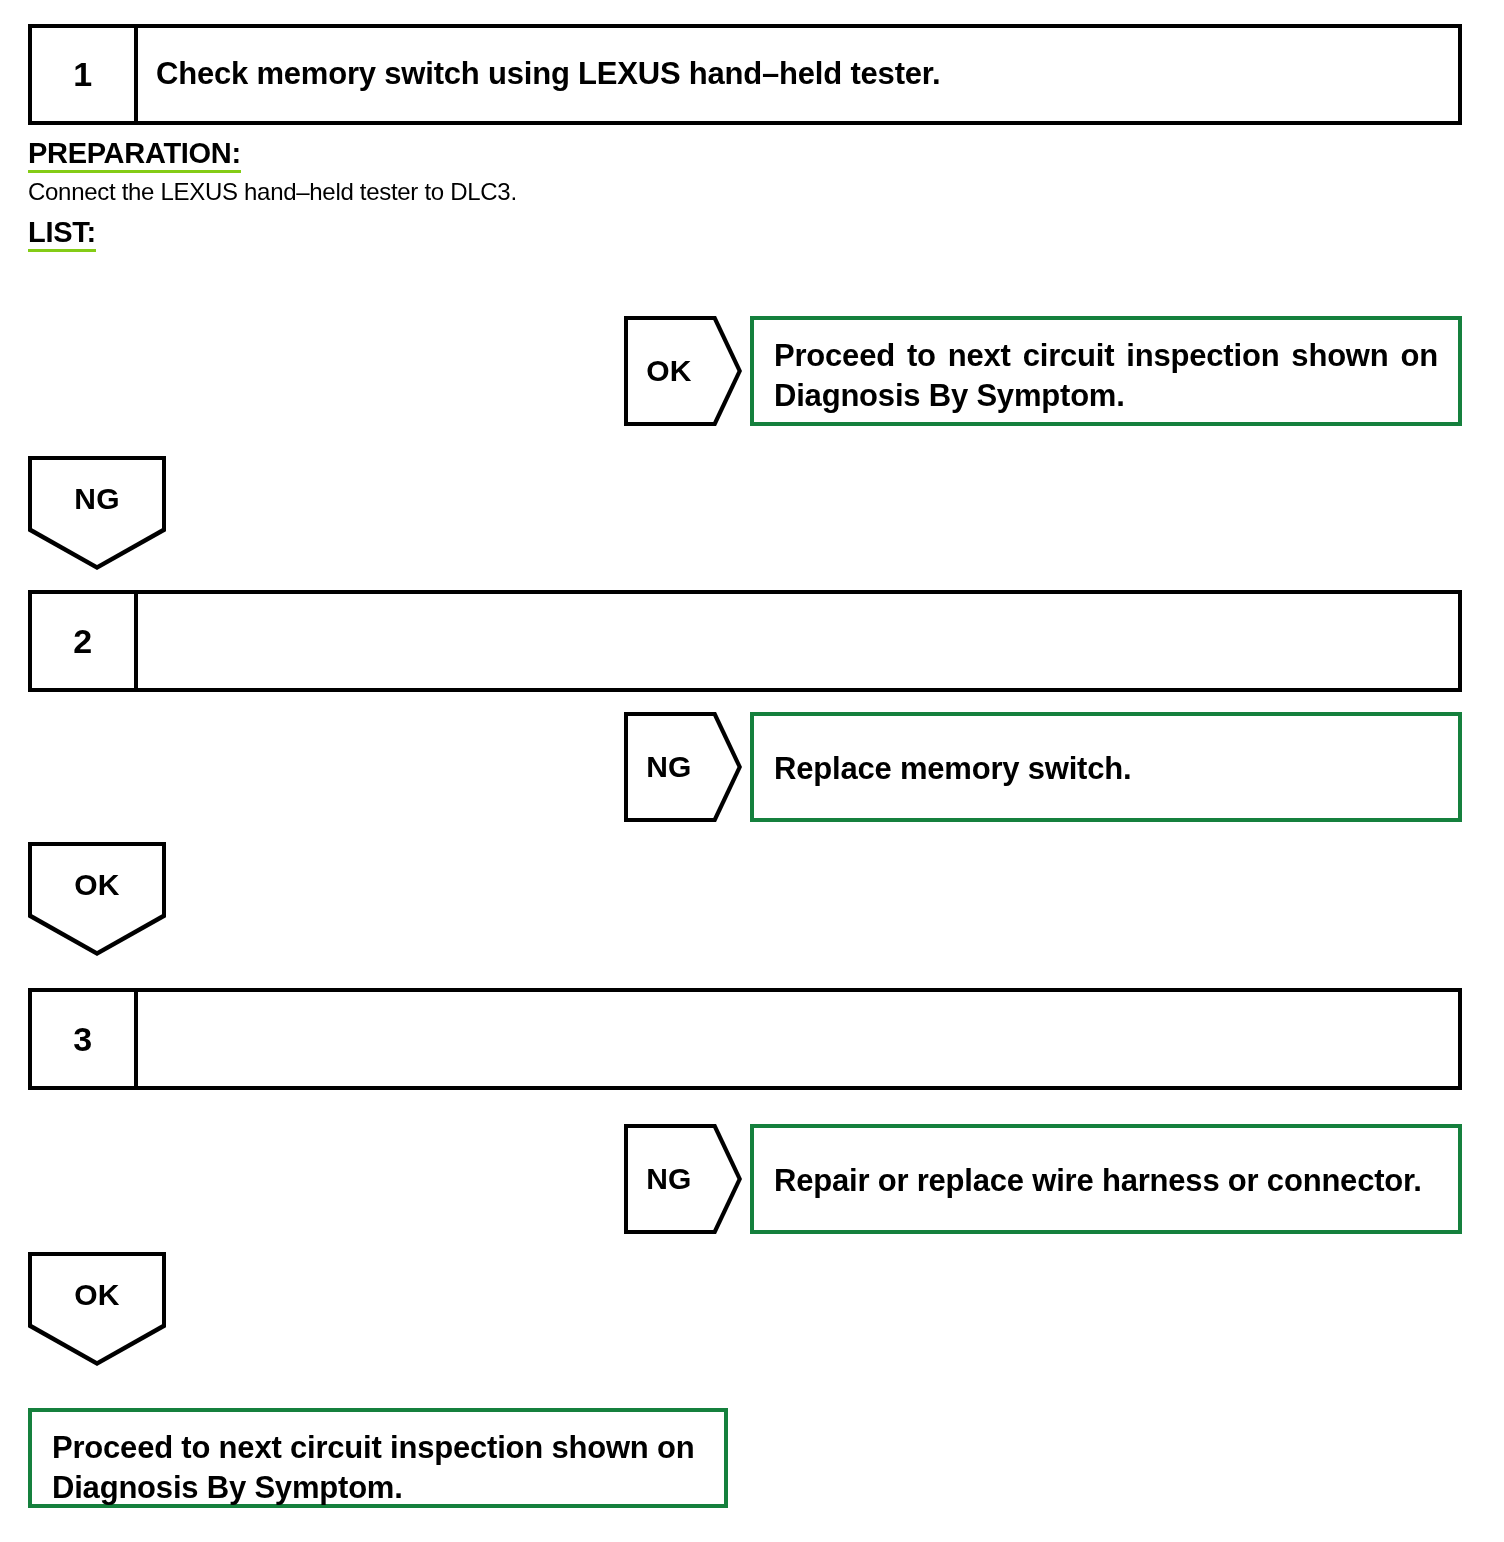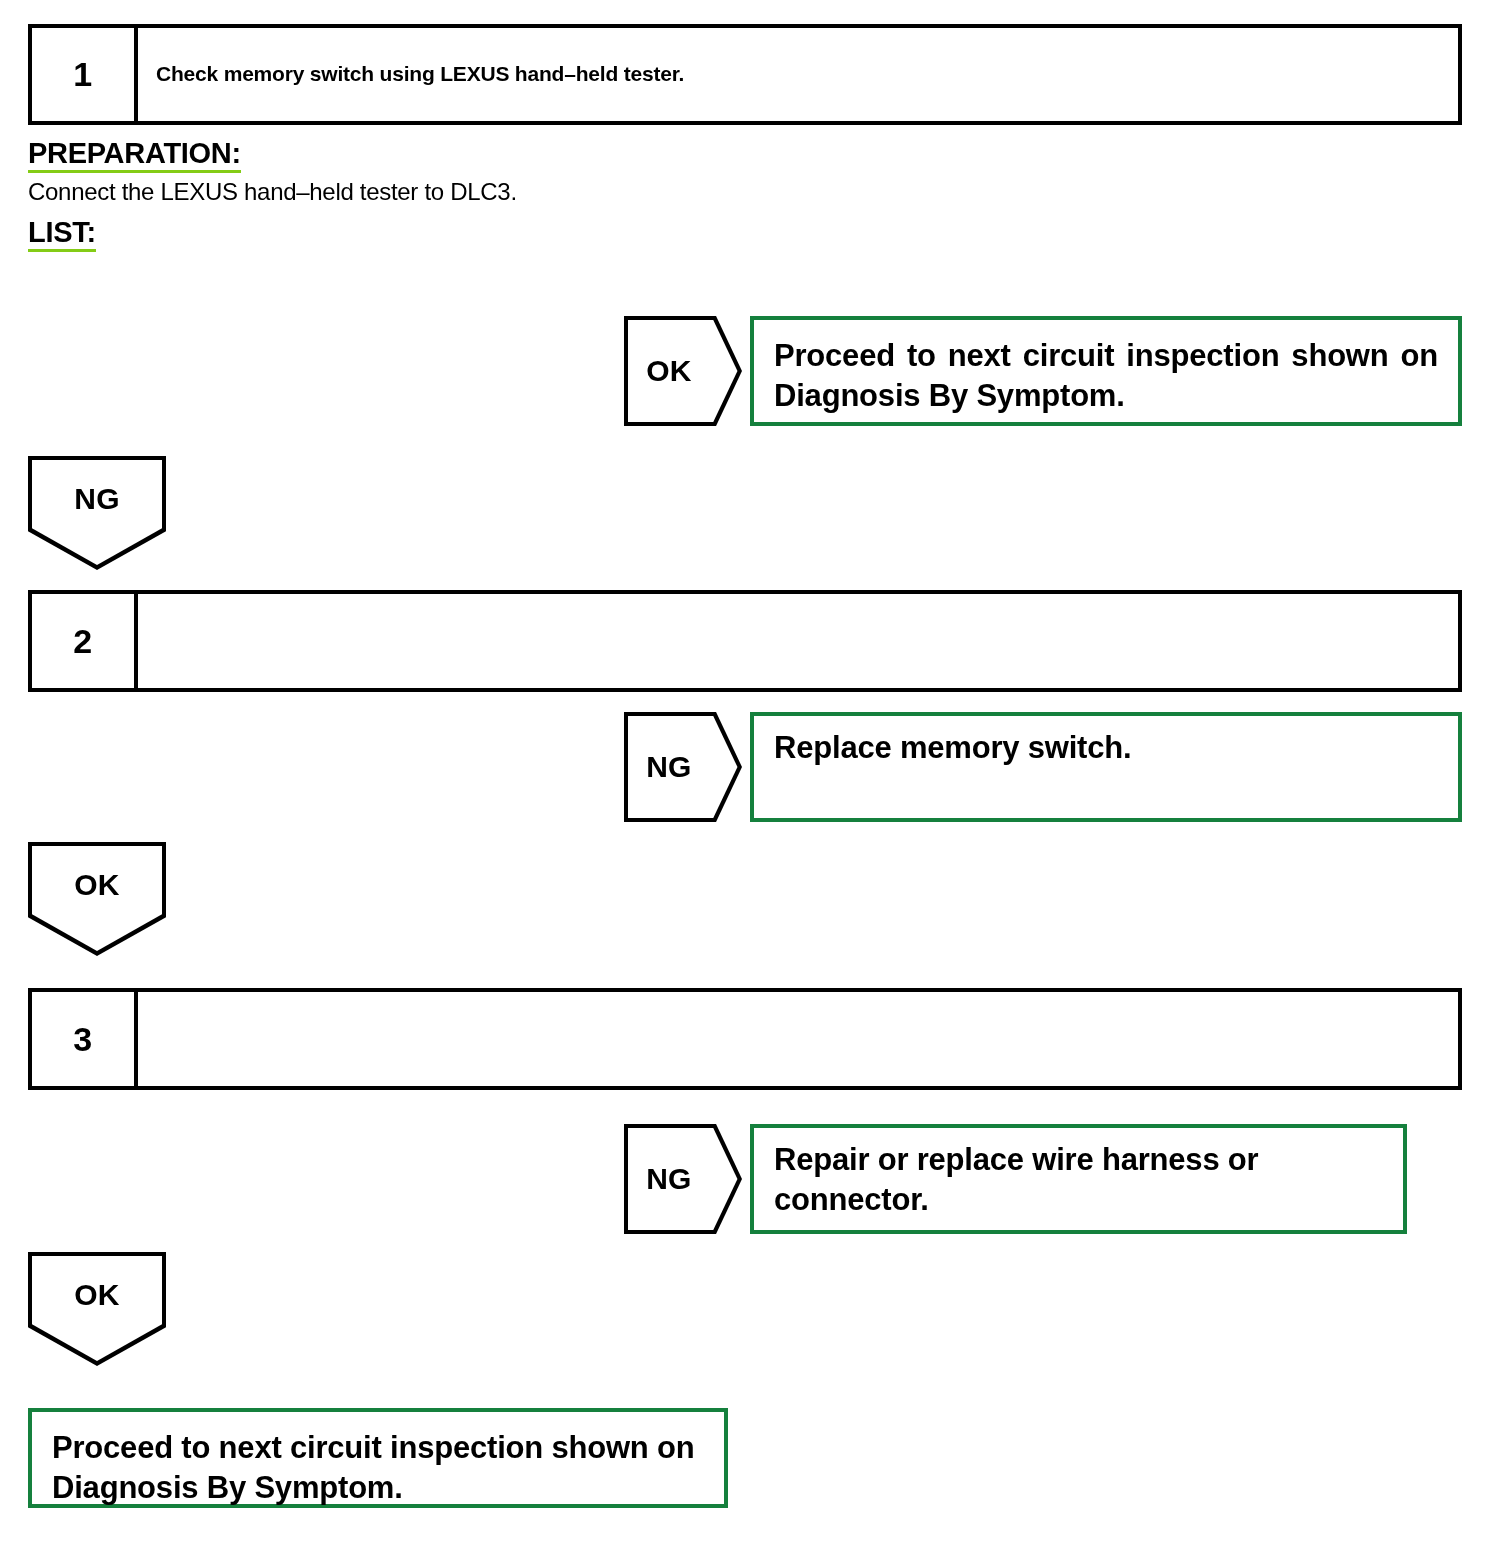--- a/index.html
+++ b/index.html
@@ -39,21 +39,21 @@
     justify-content: center;
     font-size: 34px;
     font-weight: bold;
     letter-spacing: 0.5px;
   }
   .step-title-cell {
     flex: 1 1 auto;
     display: flex;
     align-items: flex-start;
     padding: 32px 18px 0 18px;
-    font-size: 21px;
+    font-size: 31px;
     font-weight: bold;
     line-height: 1.25;
     letter-spacing: -0.2px;
   }
   .step-title-cell.mid {
     align-items: center;
     padding-top: 0;
   }
 
   
@@ -152,22 +152,22 @@
   }
   .result-box.justified .rline1 {
     text-align: justify;
     text-align-last: justify;
   }
   .result-box .rline2 {
     text-align: left;
   }
   .result-box.mid {
     display: flex;
-    align-items: flex-start;
-    padding-top: 12px;
+    align-items: center;
+    padding-top: 4px;
   }
 </style>
 </head>
 <body>
 
 <div id="page">
 
   <div class="step-box" style="left:28px; top:24px; width:1434px; height:101px;">
     <div class="step-num-cell">1</div>
     <div class="step-title-cell mid">Check memory switch using LEXUS hand–held tester.</div>
@@ -218,21 +218,21 @@
 
   <div class="step-box" style="left:28px; top:988px; width:1434px; height:102px;">
     <div class="step-num-cell">3</div>
   </div>
 
   <div class="tag-right" style="left:624px; top:1124px; width:118px; height:110px;">
     <div class="inner"></div>
     <div class="lbl">NG</div>
   </div>
 
-  <div class="result-box mid" style="left:750px; top:1124px; width:657px; height:110px;">
+  <div class="result-box mid" style="left:750px; top:1124px; width:712px; height:110px;">
     <div>Repair or replace wire harness or connector.</div>
   </div>
 
   <div class="tag-down" style="left:28px; top:1252px; width:138px; height:114px;">
     <div class="inner"></div>
     <div class="lbl">OK</div>
   </div>
 
   <div class="result-box" style="left:28px; top:1408px; width:700px; height:100px;">
     <div class="rline1">Proceed to next circuit inspection shown on</div>

